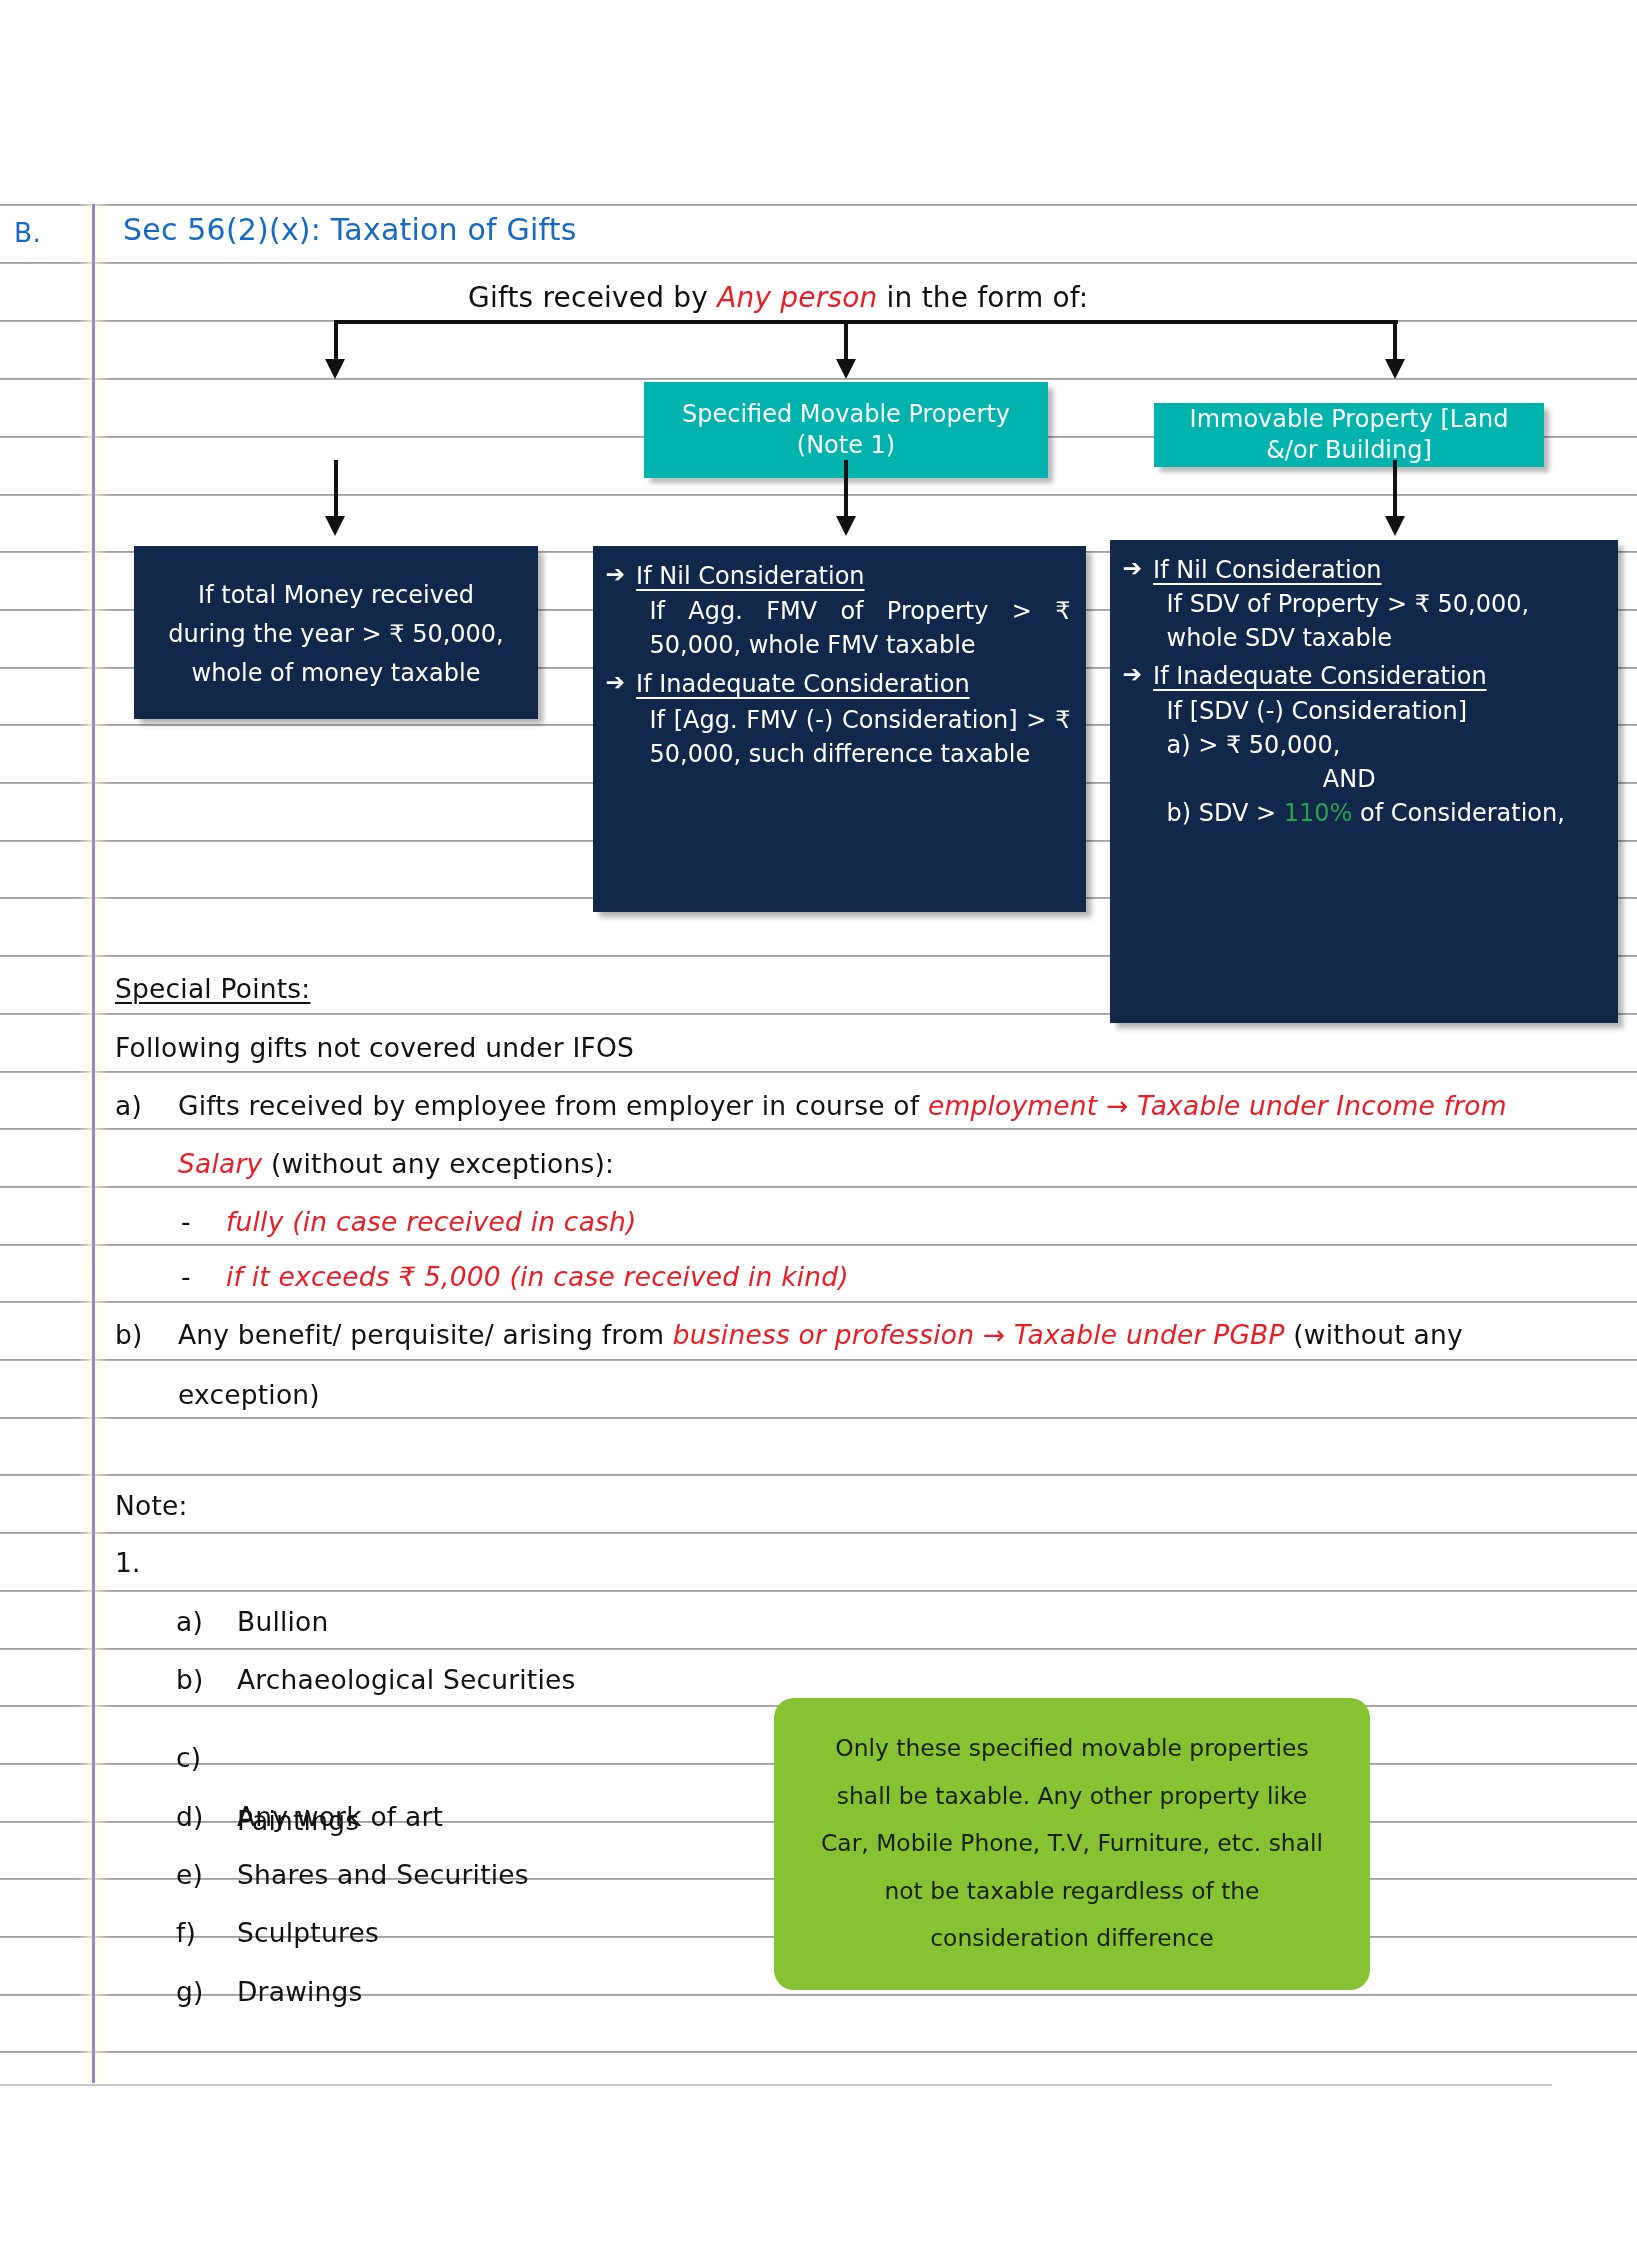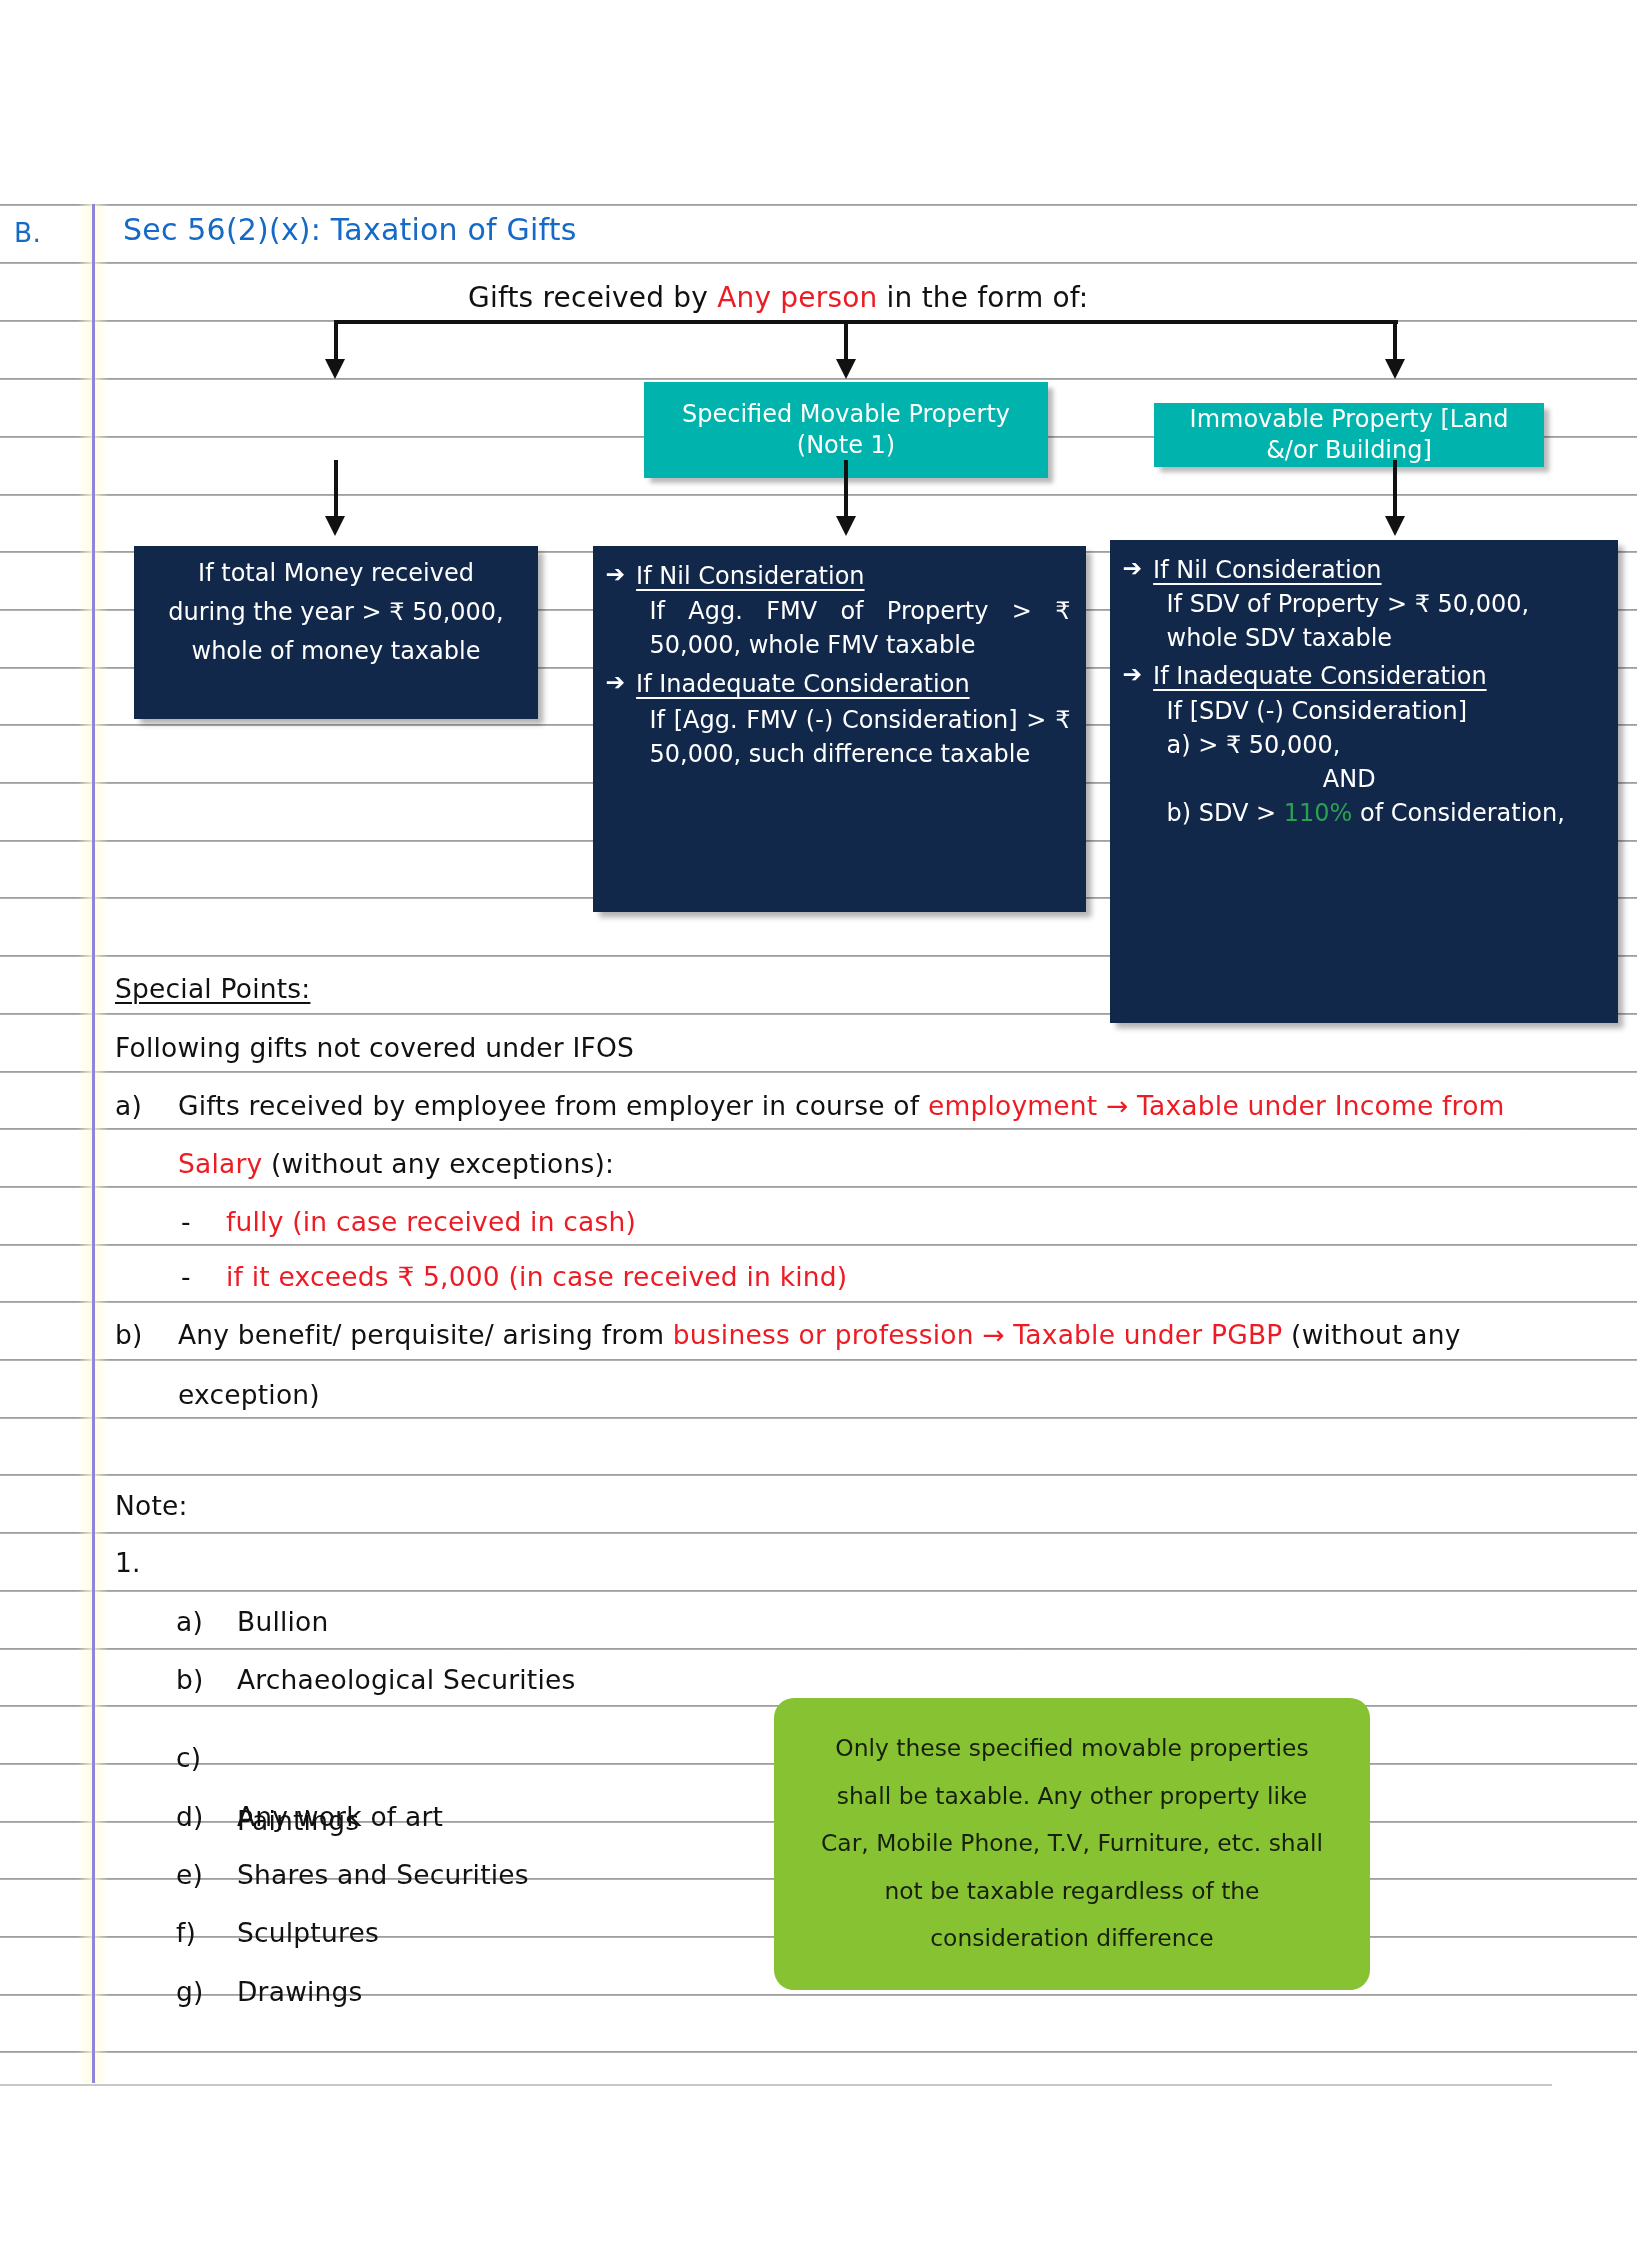--- a/index.html
+++ b/index.html
@@ -28,21 +28,21 @@
     position:absolute;top:204px;left:78px;width:31px;height:1879px;
     background:linear-gradient(to right,rgba(255,252,225,0) 0%,rgba(255,250,215,.75) 45%,rgba(255,252,230,0) 100%);
   }
   
   .hw{
     font-family:"DejaVu Sans", sans-serif;
     color:#111111;
     letter-spacing:0.2px;
   }
   .blue{color:#1569c7;}
-  .red{color:#ed1c24;}
+  .red{color:#ed1c24;font-style:italic;}
   .green{color:#2aa14f;}
   .u{ text-decoration:underline; text-underline-offset:3.9px; }
   .abs{position:absolute;}
   
   #sec-letter{left:14px;top:217px;font-size:26.5px;}
   #sec-title{left:123px;top:212px;font-size:30px;}
   
   #top-caption{
     left:468px;top:281px;font-size:28px;white-space:nowrap;
   }
@@ -175,21 +175,21 @@
     </div>
   </div>
 
   <div class="vline" style="left:334px;top:460px;height:61px"></div>
   <div class="vline" style="left:844px;top:460px;height:61px"></div>
   <div class="vline" style="left:1393px;top:460px;height:61px"></div>
   <div class="arrowhead" style="left:325px;top:516px"></div>
   <div class="arrowhead" style="left:836px;top:516px"></div>
   <div class="arrowhead" style="left:1385px;top:516px"></div>
 
-  <div class="navy" style="left:134px;top:546px;width:404px;height:173px;padding:8px 14px;text-align:center;line-height:1.62;">
+  <div class="navy" style="left:134px;top:546px;width:404px;height:173px;padding:30px 14px;text-align:center;line-height:1.62;">
     <span class="ln">If total Money received</span>
     <span class="ln">during the year &gt; ₹ 50,000,</span>
     <span class="ln">whole of money taxable</span>
   </div>
 
   <div class="navy" style="left:593px;top:546px;width:493px;height:366px;padding:12.5px 15.6px 11px 12.5px;">
     <div class="bullet">
       <span class="arrowglyph">➔</span>
       <span class="underline-w">If Nil Consideration</span>
     </div>

